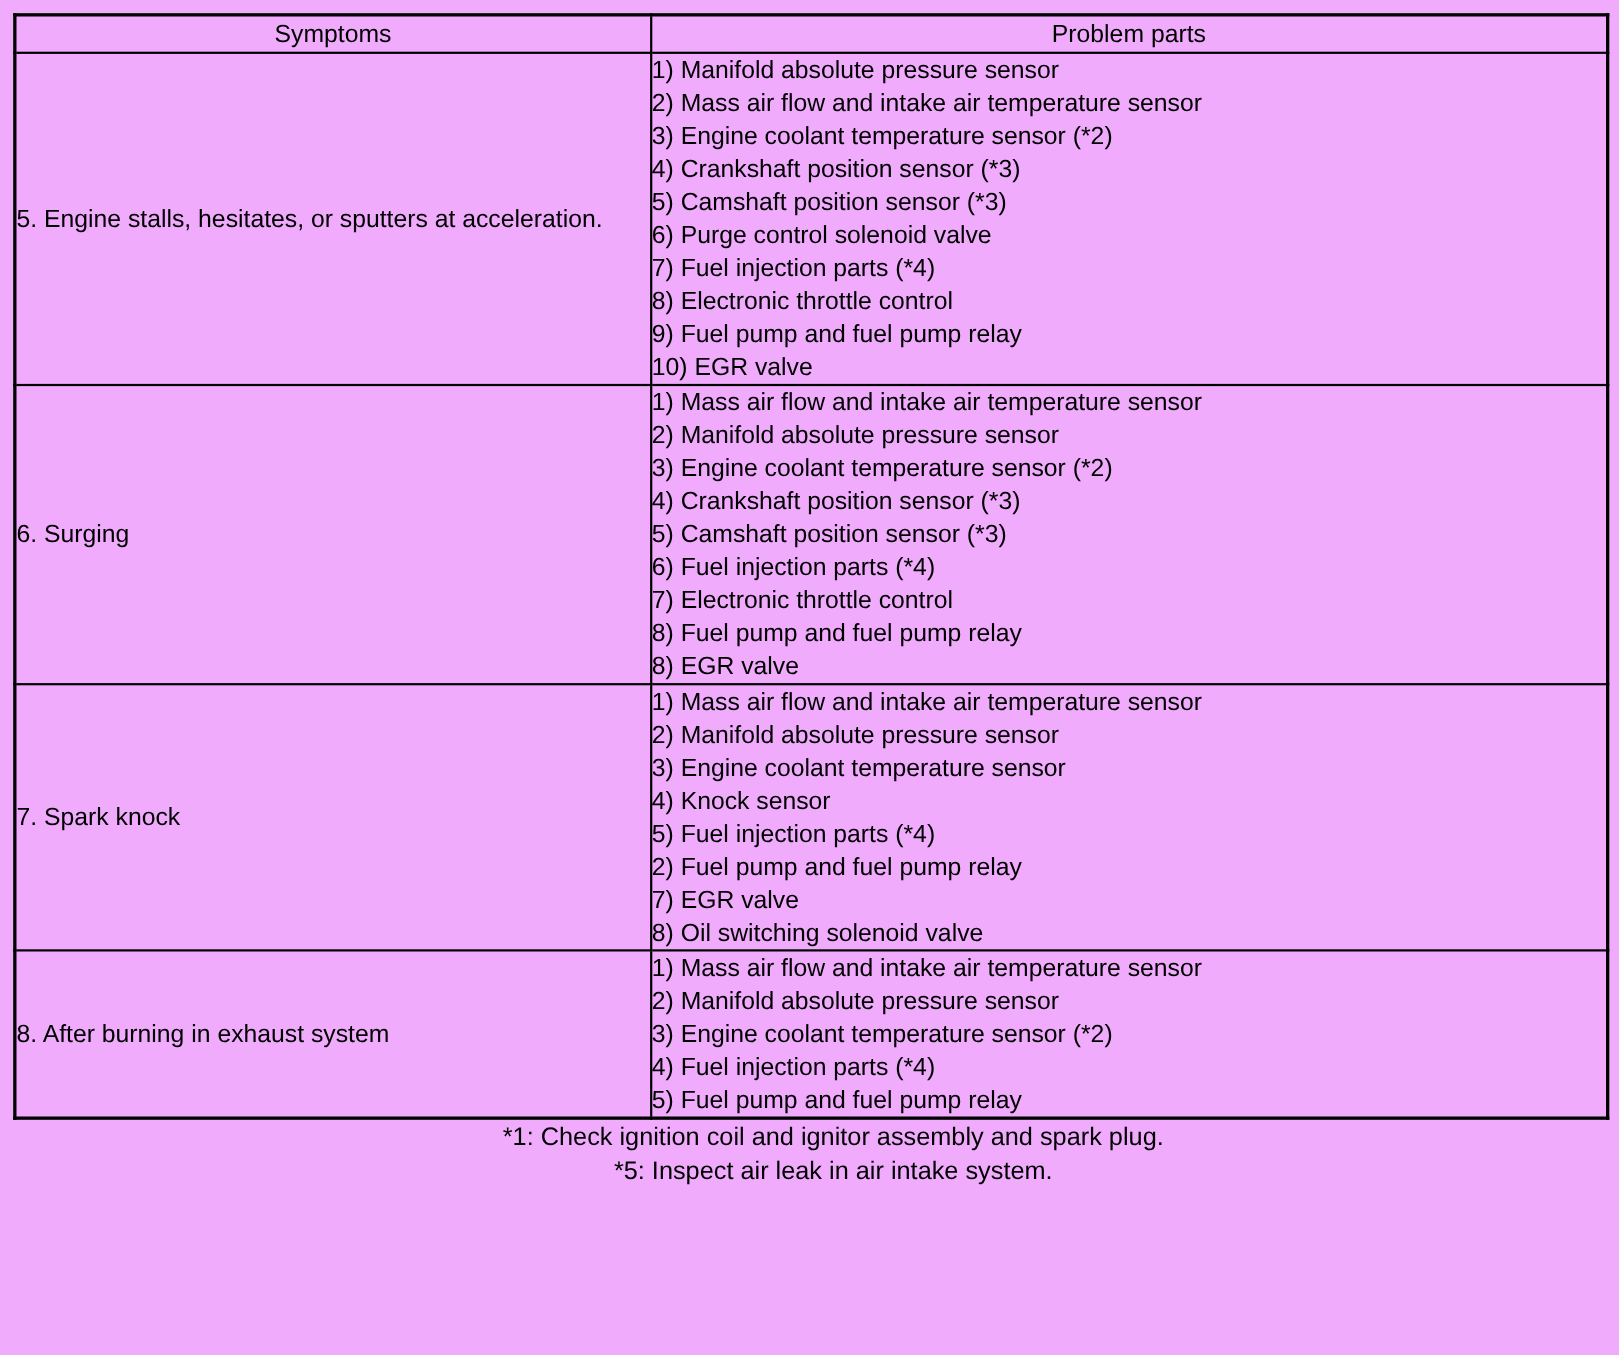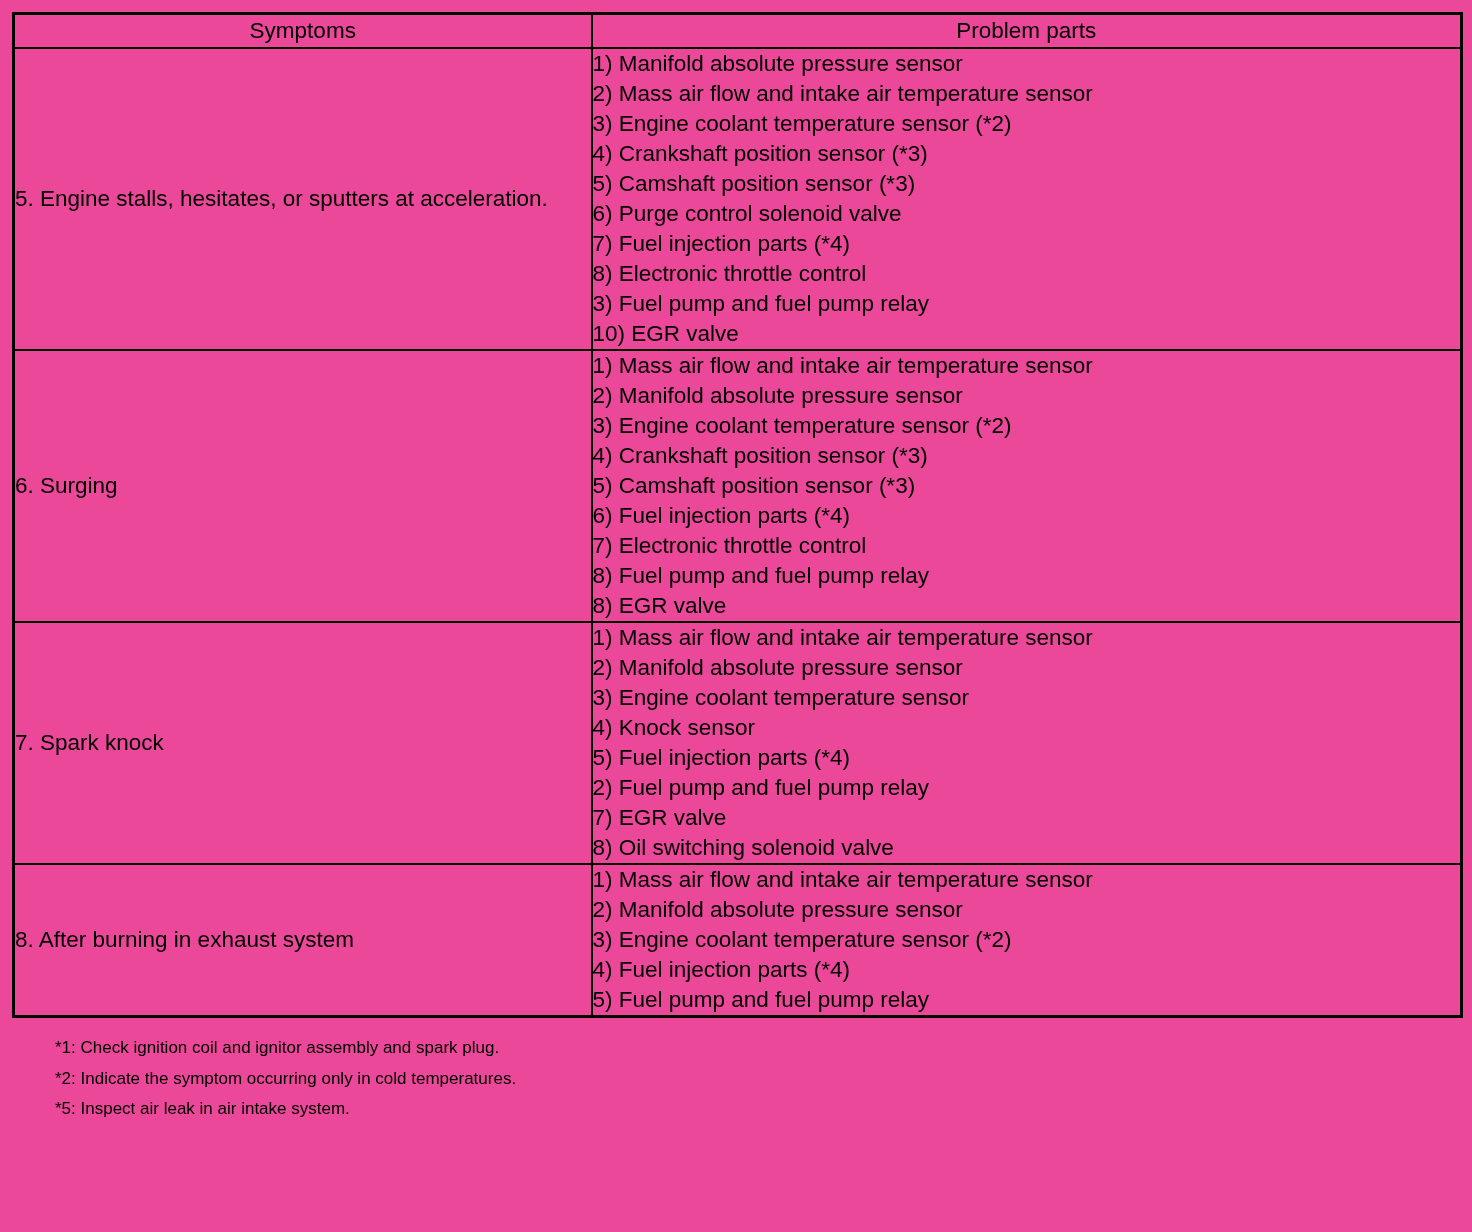--- a/index.html
+++ b/index.html
@@ -7,21 +7,21 @@
     padding: 0;
     background: #ffffff;
     color: #000000;
     font-family: "Liberation Sans", "DejaVu Sans", sans-serif;
   }
   .page {
     width: 1472px;
     min-height: 1232px;
     box-sizing: border-box;
     padding: 12px 12px 0 12px;
-    background: #ec4899;
+    background: #f0abfc;
   }
   table.troubleshooting {
     width: 1448px;
     border-collapse: collapse;
     table-layout: fixed;
     border: 3px solid #000000;
     font-size: 22.5px;
     line-height: 30px;
   }
   table.troubleshooting th,
@@ -44,24 +44,24 @@
   }
   td.parts-cell {
     vertical-align: top;
     padding: 5px 10px 7px 11px;
     margin-top: 37px;
   }
   .parts-cell .part-line {
     white-space: nowrap;
   }
   .footnotes {
-    margin-top: 15px;
     padding-left: 43px;
-    font-size: 17px;
+    font-size: 23px;
     line-height: 30.5px;
+    text-align: center;
   }
   .footnotes .footnote-line {
     white-space: nowrap;
   }
 </style>
 </head>
 <body>
 
 <div class="page">
 
@@ -82,21 +82,21 @@
           <td class="symptom-cell">5. Engine stalls, hesitates, or sputters at acceleration.</td>
           <td class="parts-cell">
             <div class="part-line">1) Manifold absolute pressure sensor</div>
             <div class="part-line">2) Mass air flow and intake air temperature sensor</div>
             <div class="part-line">3) Engine coolant temperature sensor (*2)</div>
             <div class="part-line">4) Crankshaft position sensor (*3)</div>
             <div class="part-line">5) Camshaft position sensor (*3)</div>
             <div class="part-line">6) Purge control solenoid valve</div>
             <div class="part-line">7) Fuel injection parts (*4)</div>
             <div class="part-line">8) Electronic throttle control</div>
-            <div class="part-line">3) Fuel pump and fuel pump relay</div>
+            <div class="part-line">9) Fuel pump and fuel pump relay</div>
             <div class="part-line">10) EGR valve</div>
           </td>
         </tr>
         <tr>
           <td class="symptom-cell">6. Surging</td>
           <td class="parts-cell">
             <div class="part-line">1) Mass air flow and intake air temperature sensor</div>
             <div class="part-line">2) Manifold absolute pressure sensor</div>
             <div class="part-line">3) Engine coolant temperature sensor (*2)</div>
             <div class="part-line">4) Crankshaft position sensor (*3)</div>
@@ -129,17 +129,16 @@
             <div class="part-line">4) Fuel injection parts (*4)</div>
             <div class="part-line">5) Fuel pump and fuel pump relay</div>
           </td>
         </tr>
       </tbody>
   </table>
 
   <div class="footnotes">
 
   <div class="footnote-line">*1: Check ignition coil and ignitor assembly and spark plug.</div>
-      <div class="footnote-line">*2: Indicate the symptom occurring only in cold temperatures.</div>
       <div class="footnote-line">*5: Inspect air leak in air intake system.</div>
     </div>
 
 </div>
 
 </body></html>

